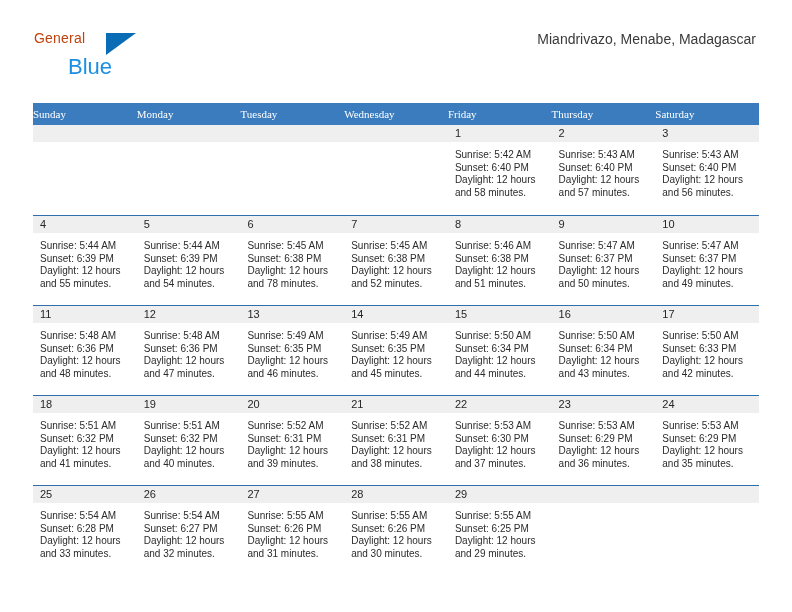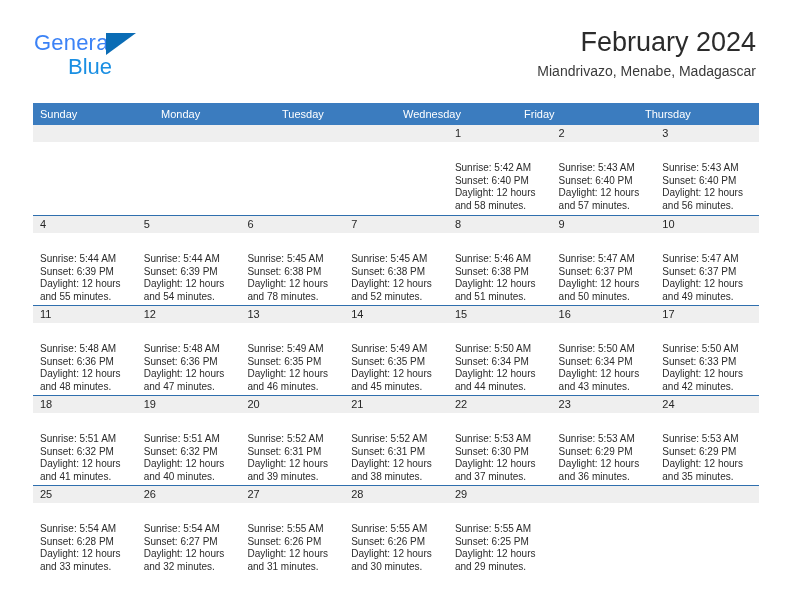--- a/index.html
+++ b/index.html
@@ -33,23 +33,23 @@
     position: absolute;
     left: 34px;
     top: 30px;
     width: 140px;
     height: 52px;
   }
   .logo-general {
     position: absolute;
     left: 0;
     top: 0;
-    font-size: 22px;
+    font-size: 14px;
     letter-spacing: 0.2px;
-    color: #3b82f6;
+    color: #c2410c;
     font-family: "Liberation Sans", sans-serif;
     text-align: right;
   }
   .logo-triangle {
     position: absolute;
     left: 72px;
     top: 3px;
     width: 0;
     height: 0;
     border-left: 30px solid #0a6cb5;
@@ -94,23 +94,23 @@
   .dow-row {
     display: flex;
     background: #3b7cbf;
     height: 22px;
   }
   .dow-cell {
     flex: 1 1 0;
     color: #ffffff;
     font-size: 11px;
     line-height: 22px;
-    padding-left: 7px;
     box-sizing: border-box;
     white-space: nowrap;
+    font-family: Liberation Serif, serif;
   }
   .week-row {
     display: flex;
     height: 90px;
     border-top: 1.5px solid #2f6fae;
     box-sizing: border-box;
   }
   .week-row:first-of-type {
     border-top: none;
   }
@@ -127,21 +127,21 @@
     font-size: 11px;
     line-height: 17px;
     padding-left: 7px;
     color: #262626;
     box-sizing: border-box;
   }
   .day-cell.empty .day-number {
     background: #efefef;
   }
   .day-info {
-    padding: 20px 6px 0 7px;
+    padding: 7px 6px 0 7px;
     font-size: 10px;
     line-height: 12.6px;
     color: #2b2b2b;
   }
   .day-info div {
     white-space: nowrap;
   }
 </style>
 </head>
 <body>
@@ -150,35 +150,35 @@
 
   <div class="header">
 
     <div class="logo">
       <span class="logo-general">General</span>
       <span class="logo-triangle"></span>
       <span class="logo-blue">Blue</span>
     </div>
 
     <div class="title-block">
-      <div class="month-title">February 2024</div>
       <div class="location-subtitle">Miandrivazo, Menabe, Madagascar</div>
     </div>
 
   </div>
 
   <div class="calendar">
 
     <div class="dow-row">
       <div class="dow-cell">Sunday</div>
       <div class="dow-cell">Monday</div>
       <div class="dow-cell">Tuesday</div>
       <div class="dow-cell">Wednesday</div>
       <div class="dow-cell">Friday</div>
       <div class="dow-cell">Thursday</div>
+      <div class="dow-cell">Saturday</div>
     </div>
 
     <div id="weeks-container">
         <div class="week-row">
           <div class="day-cell empty">
             <div class="day-number"></div>
           </div>
           <div class="day-cell empty">
             <div class="day-number"></div>
           </div>

